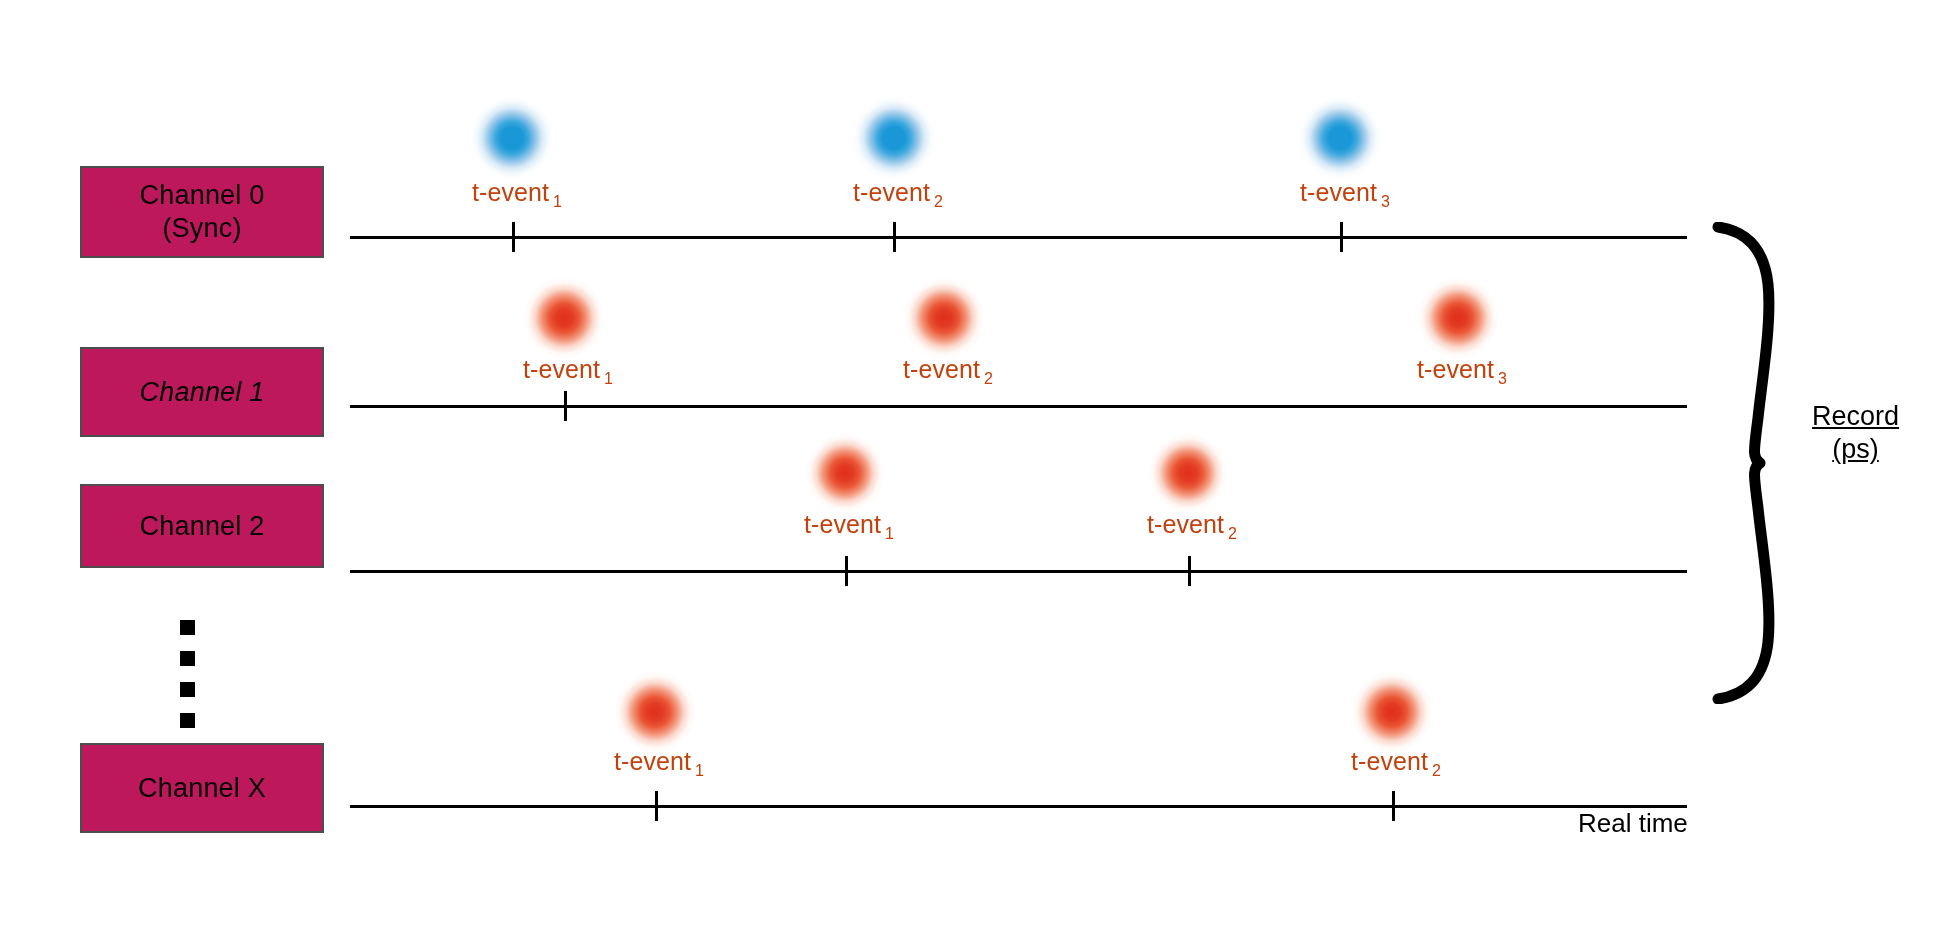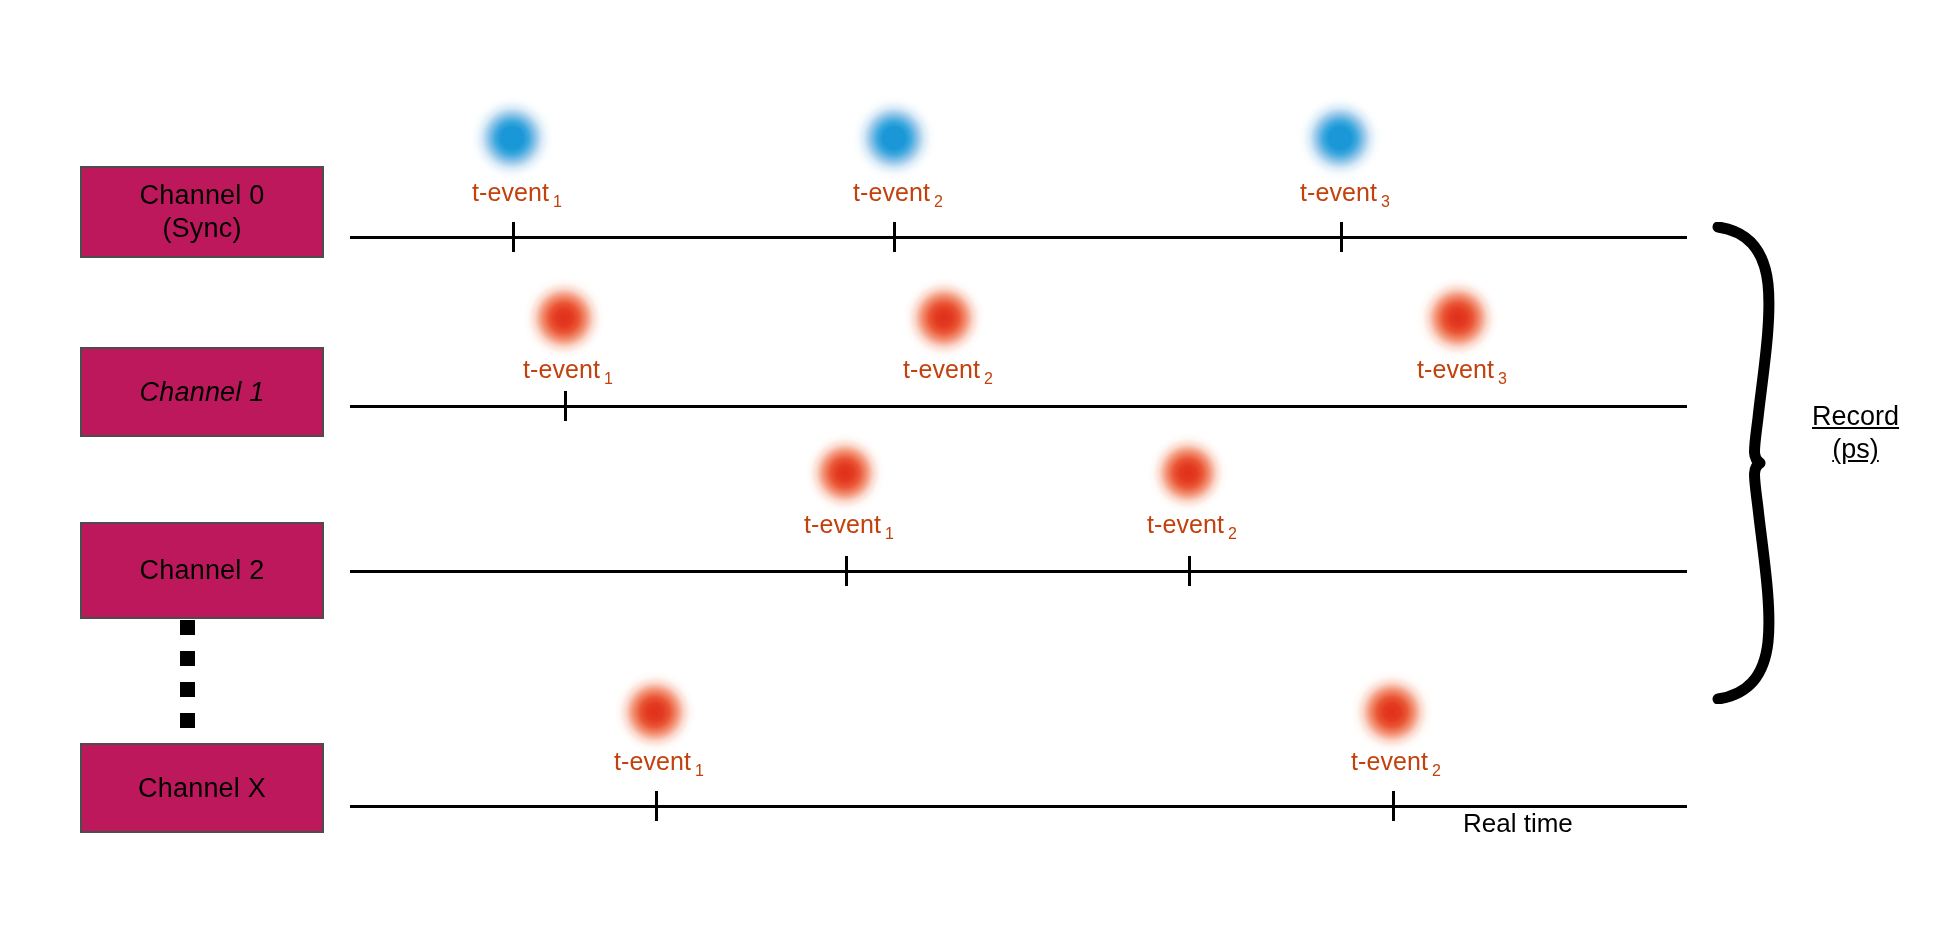--- a/index.html
+++ b/index.html
@@ -119,21 +119,21 @@
 
 <div id="canvas">
 
   <div class="chan-box" style="left:80px; top:166px; width:244px; height:92px;">
     <span class="ln">Channel 0</span>
     <span class="ln">(Sync)</span>
   </div>
   <div class="chan-box" style="left:80px; top:347px; width:244px; height:90px;font-style:italic;">
     <span class="ln">Channel 1</span>
   </div>
-  <div class="chan-box" style="left:80px; top:522px; width:244px; height:97px;">
+  <div class="chan-box" style="left:80px; top:484px; width:244px; height:84px;">
     <span class="ln">Channel 2</span>
   </div>
   <div class="chan-box" style="left:80px; top:743px; width:244px; height:90px;">
     <span class="ln">Channel X</span>
   </div>
 
   <div class="vdots" style="left:180px; top:620px;">
     <i></i>
     <i></i>
     <i></i>
@@ -214,15 +214,15 @@
                C50,324 60,382 56,420
                C52,456 34,473 6,477" fill="none" stroke="#000000" stroke-width="11" stroke-linecap="round" stroke-linejoin="round"></path>
     </svg>
   </div>
 
   <div class="caption" style="left:1812px; top:400px;text-decoration:underline;">
     <span class="ln">Record</span>
     <span class="ln">(ps)</span>
   </div>
 
-  <div id="real-time-label" style="left:1463px; top:808px;">Real time</div>
+  <div id="real-time-label" style="left:1578px; top:808px;">Real time</div>
 
 </div>
 
 </body></html>

